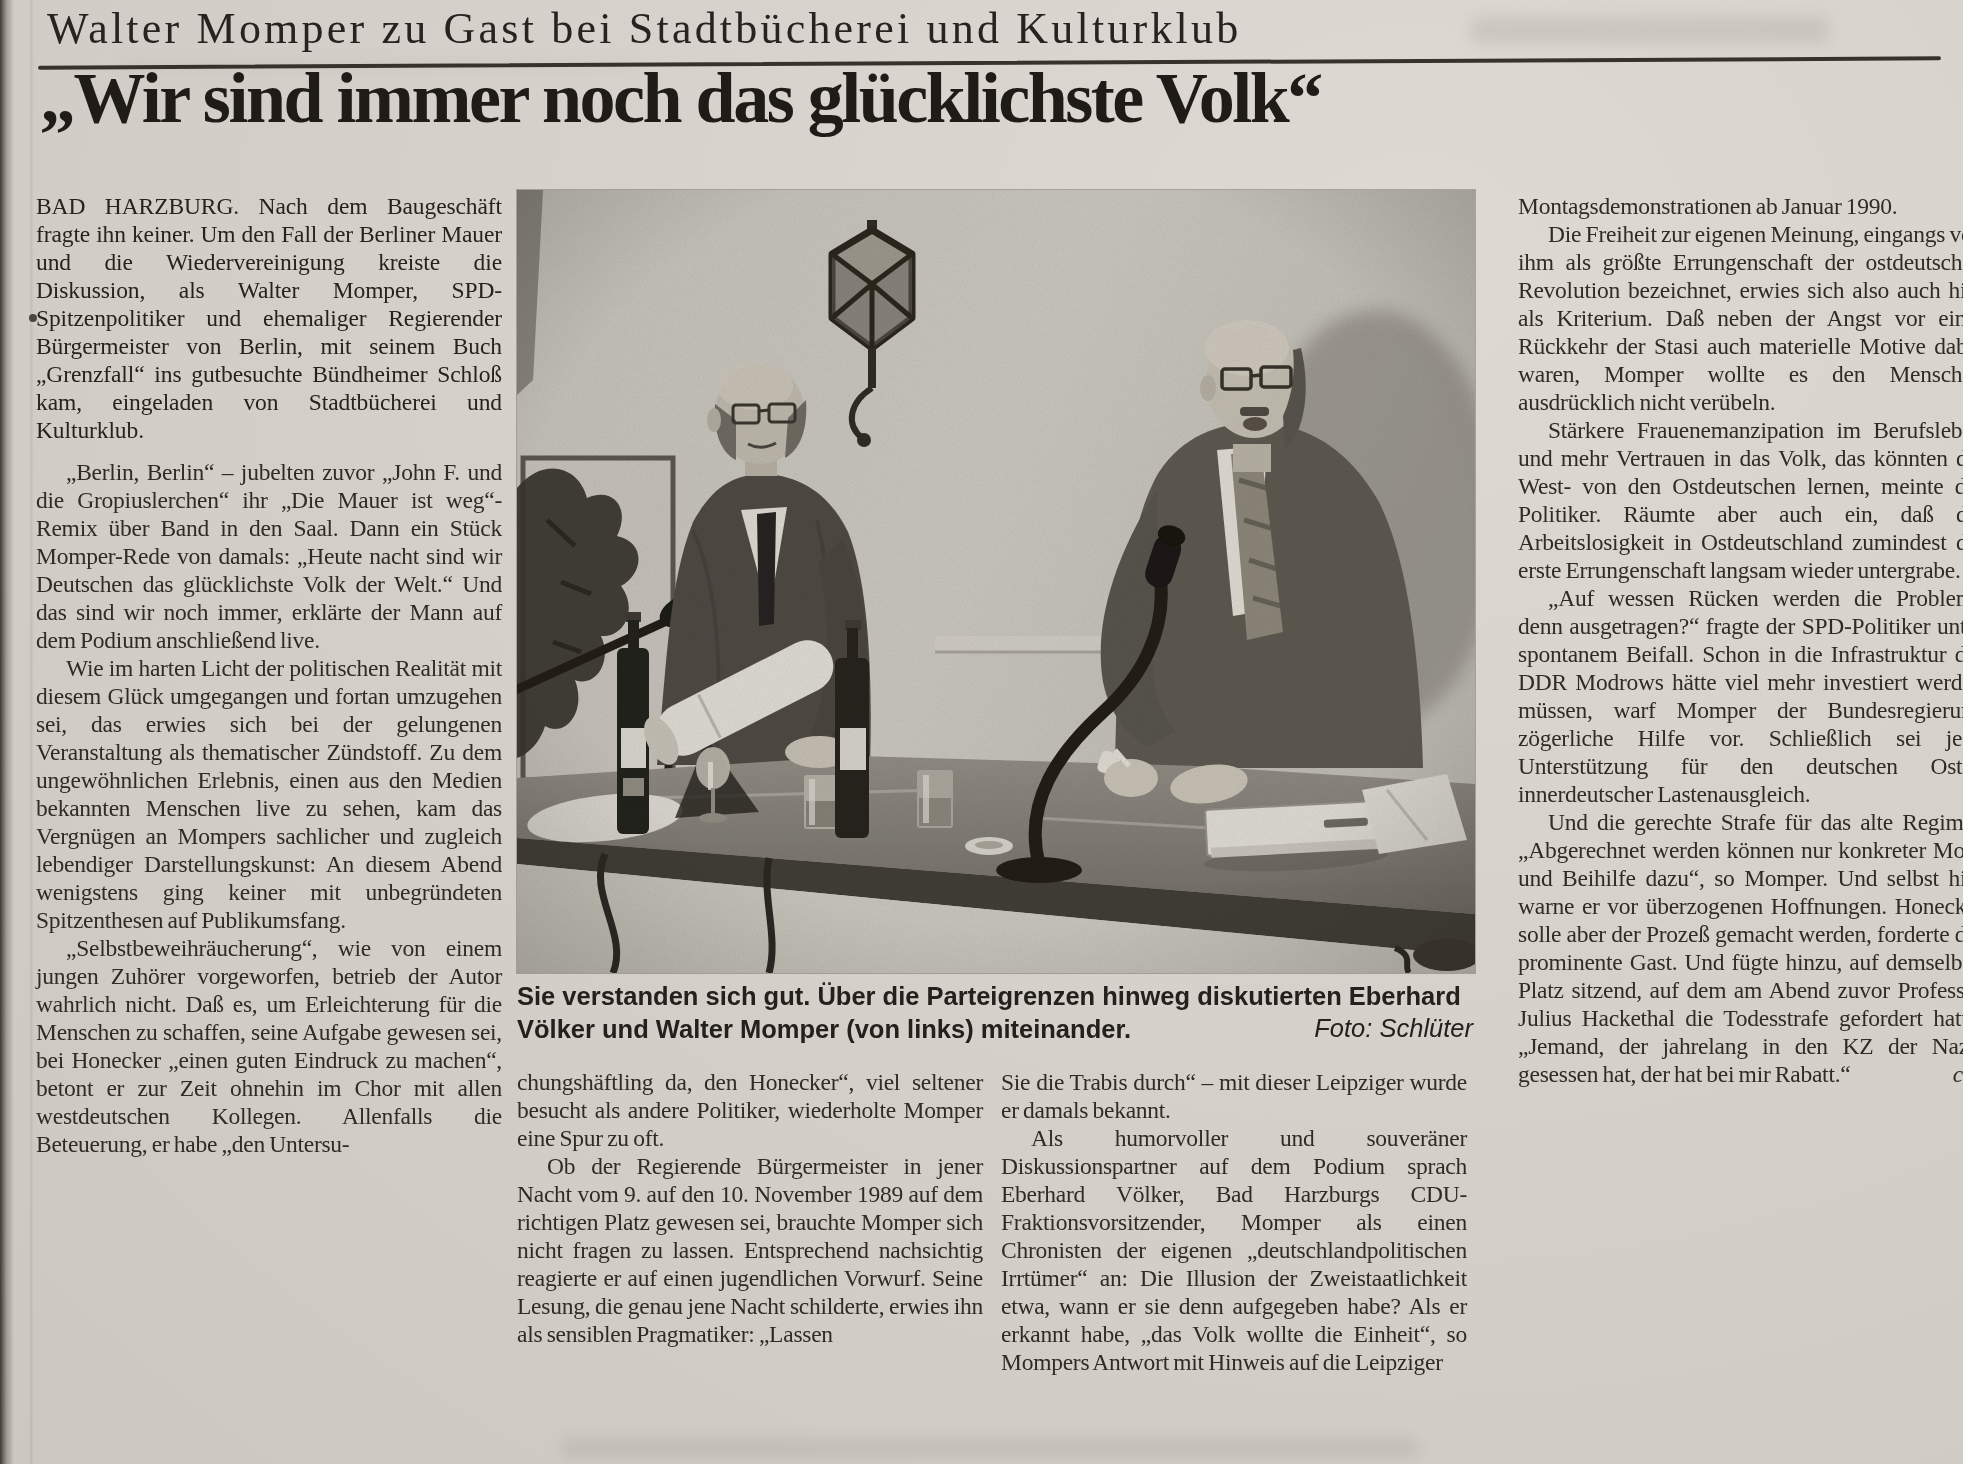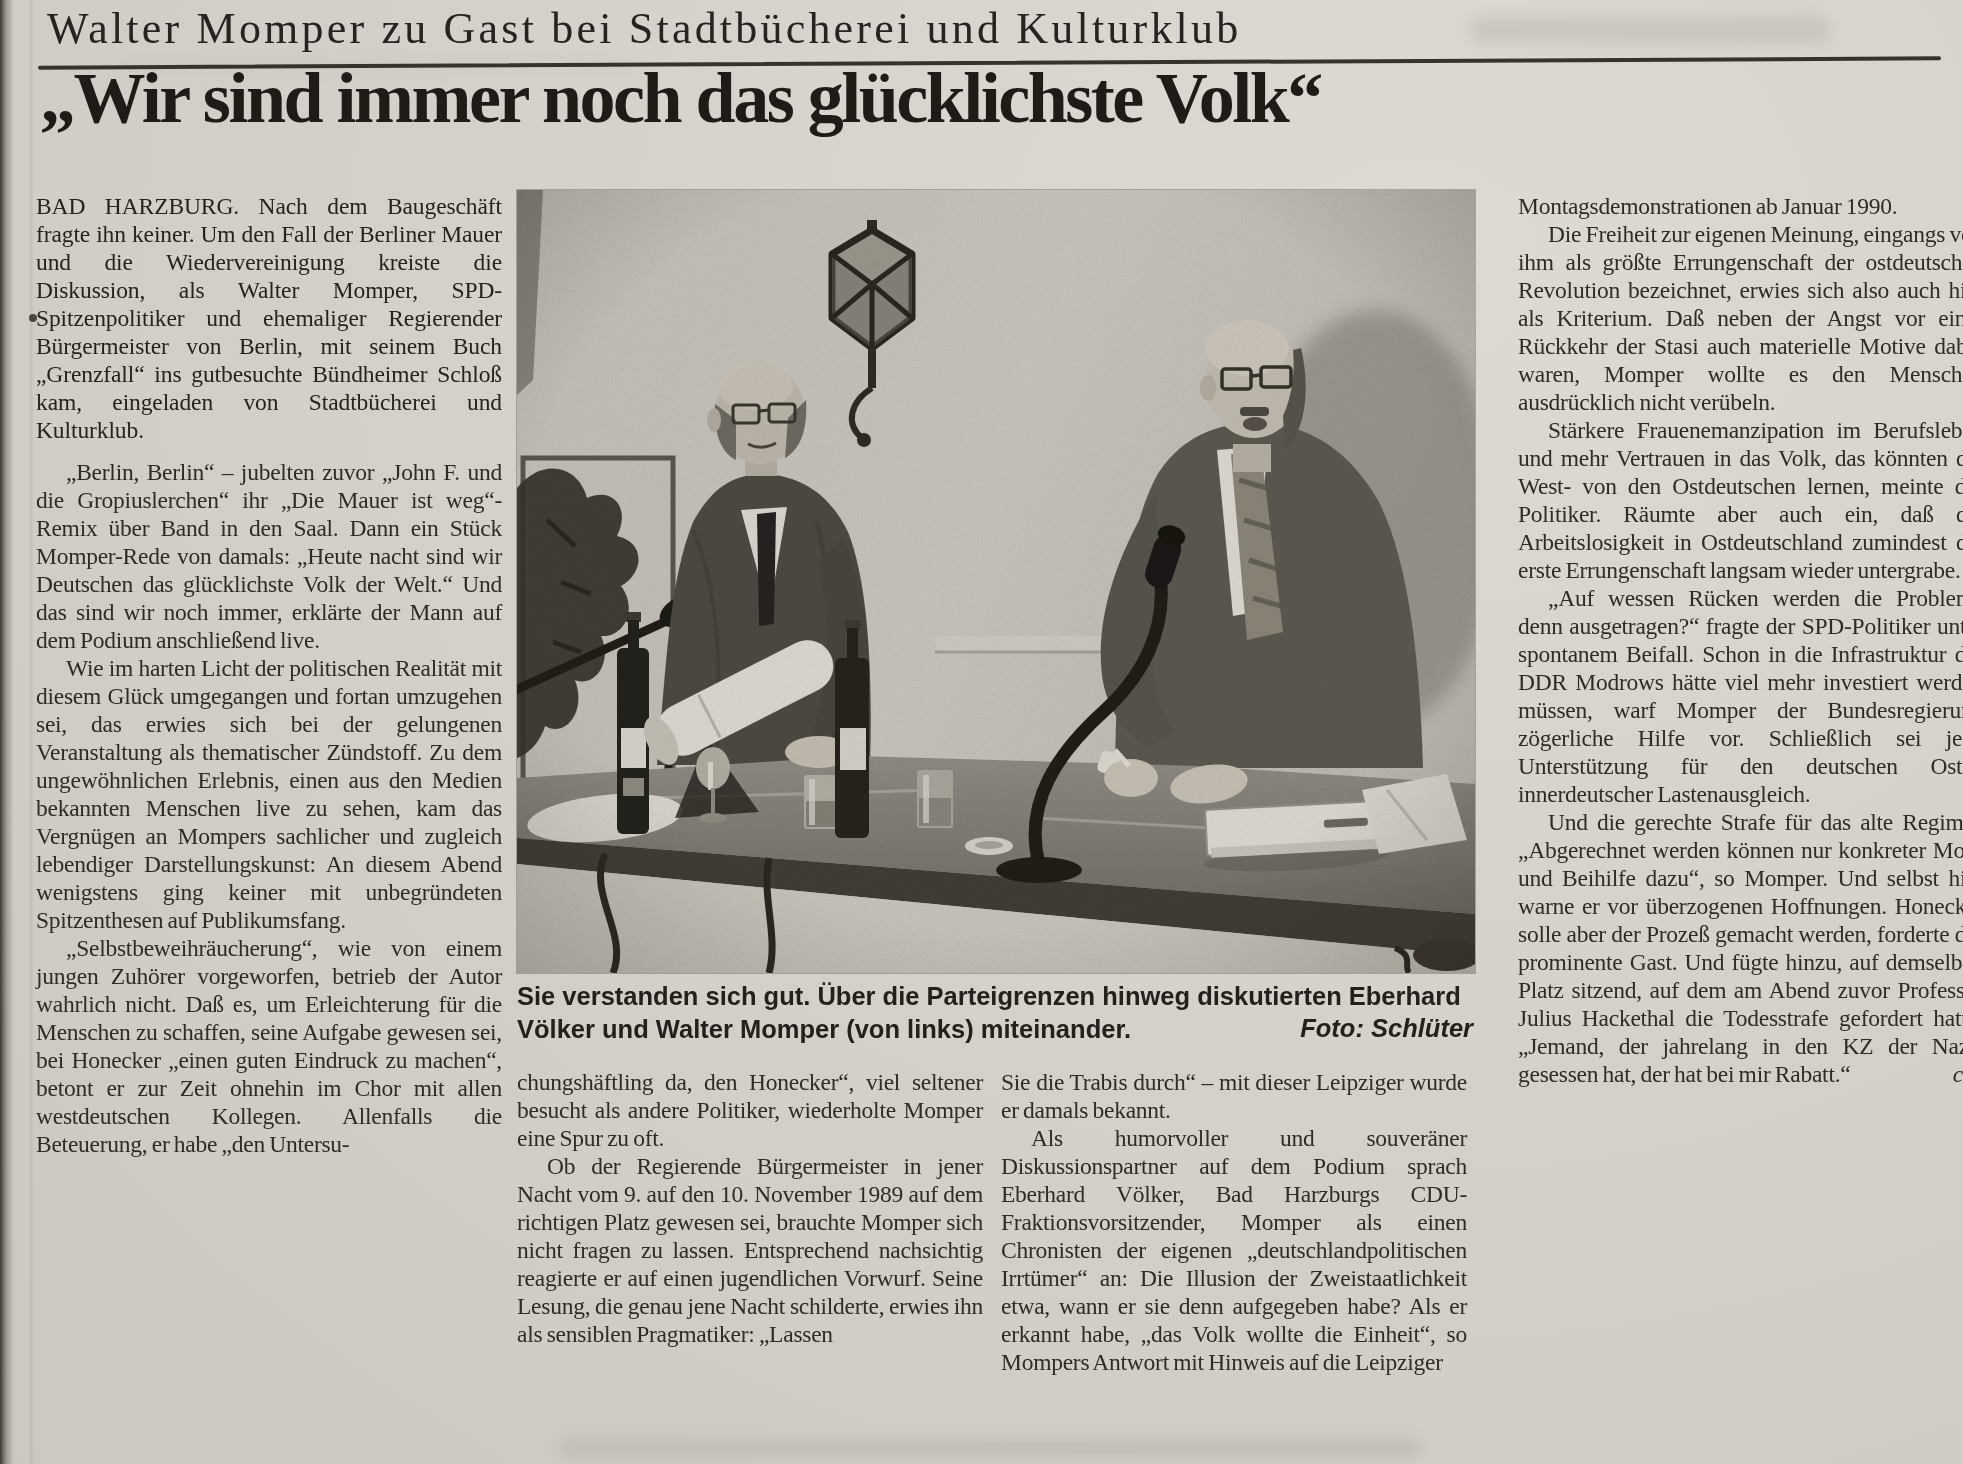--- a/index.html
+++ b/index.html
@@ -36,21 +36,21 @@
   .lede{font-weight:normal;letter-spacing:-0.1px;word-spacing:-0.6px;color:#26231d;margin-bottom:14px !important;}
   .byline{float:right;font-style:italic;letter-spacing:0;}
 
   .photo{position:absolute;left:517px;top:190px;width:958px;height:783px;margin:0;
     outline:1px solid rgba(70,65,56,.35);}
   .photo svg{display:block;width:100%;height:100%;}
 
   .caption{position:absolute;left:517px;top:980px;width:958px;
     font-family:"Liberation Sans","DejaVu Sans",sans-serif;font-weight:bold;
     font-size:25.5px;line-height:33px;color:#24211c;}
-  .credit{position:absolute;right:2px;bottom:1px;font-style:italic;font-weight:700;text-align:center;}
+  .credit{position:absolute;right:2px;bottom:1px;font-style:italic;font-weight:400;text-align:center;}
 </style>
 </head>
 <body>
 
 <div class="page">
 
   <div class="edge-left"></div>
   <div class="crease"></div>
   <div class="ghost ghost-a"></div>
   <div class="ghost ghost-b"></div>

